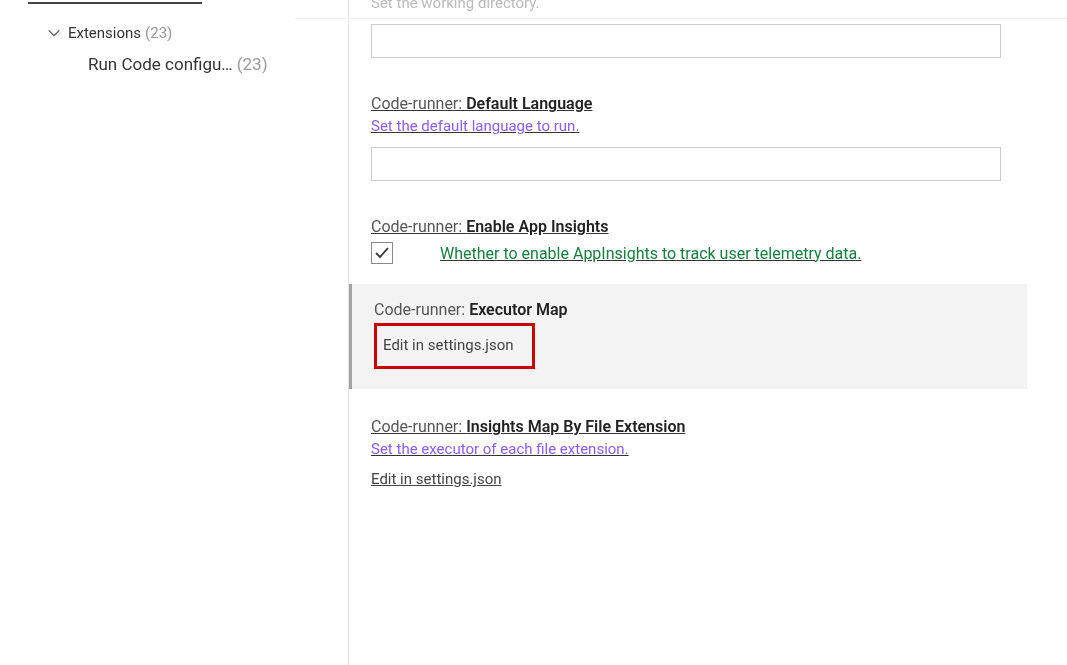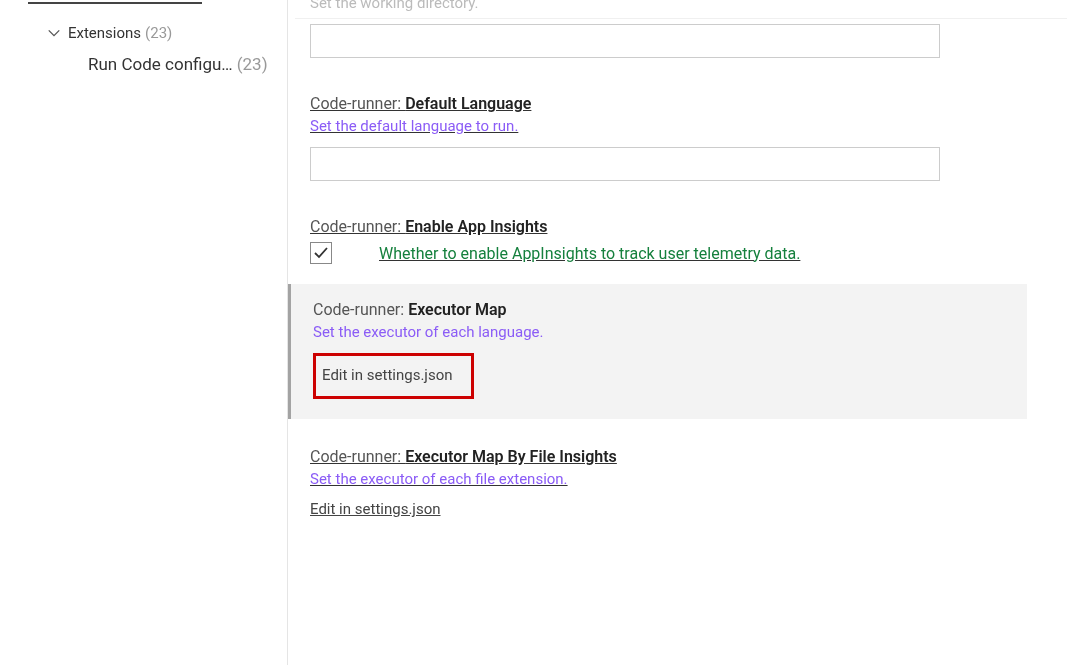--- a/index.html
+++ b/index.html
@@ -7,21 +7,21 @@
       font-family: -apple-system, BlinkMacSystemFont, "Segoe UI", Roboto, sans-serif;
       font-size: 14px;
       color: #333;
       background: #fff;
       width: 1067px;
       height: 665px;
       overflow: hidden;
       display: flex;
     }
     .sidebar {
-      width: 288px;
+      width: 349px;
       border-right: 1px solid #e5e5e5;
       padding-top: 18px;
       flex-shrink: 0;
     }
     .sidebar-item {
       display: flex;
       align-items: center;
       padding: 6px 0 6px 46px;
       cursor: pointer;
       font-size: 15px;
@@ -214,29 +214,28 @@
               </svg>
           </div>
           <span class="checkbox-label">Whether to enable AppInsights to track user telemetry data.</span>
         </div>
       </div>
 
       <div class="setting-highlighted">
         <div class="setting-title">
           <span class="prefix">Code-runner: </span><span class="name">Executor Map</span>
         </div>
-        <div class="setting-desc">Set the executor of each language.</div>
         <span class="red-box">
           <span class="edit-link-boxed">Edit in settings.json</span>
         </span>
       </div>
 
       <div class="setting">
         <div class="setting-title">
-          <span class="prefix">Code-runner: </span><span class="name">Executor Map By File Insights</span>
+          <span class="prefix">Code-runner: </span><span class="name">Insights Map By File Extension</span>
         </div>
         <div class="setting-desc">Set the executor of each file extension.</div>
         <span class="edit-link">Edit in settings.json</span>
       </div>
 
     </div>
   </div>
 </div>
 
 </body></html>

